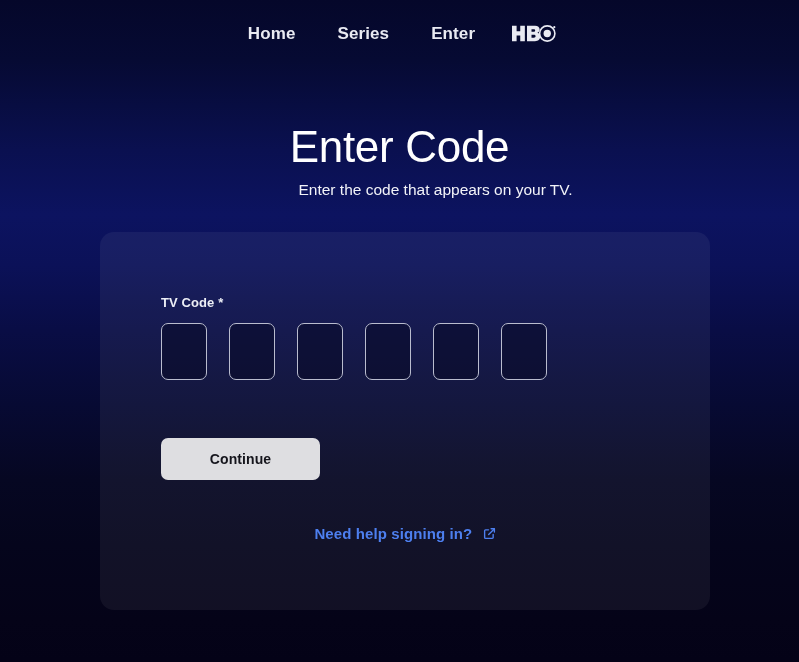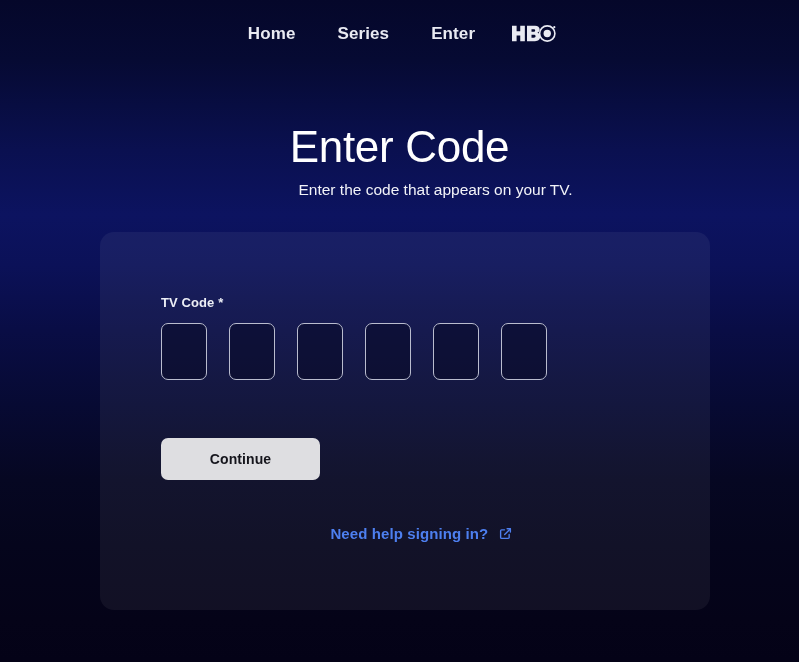--- a/index.html
+++ b/index.html
@@ -160,21 +160,21 @@
     border-radius: 7px;
     font-family: "Liberation Sans", sans-serif;
     font-size: 14px;
     font-weight: bold;
     letter-spacing: 0.1px;
     cursor: pointer;
   }
 
   .help-link {
     position: absolute;
-    left: 16px;
+    left: 0;
     top: 293px;
     width: 610px;
     text-align: center;
     color: #4d7fef;
     font-size: 15px;
     font-weight: bold;
     text-decoration: none;
     letter-spacing: 0.1px;
     cursor: pointer;
   }

